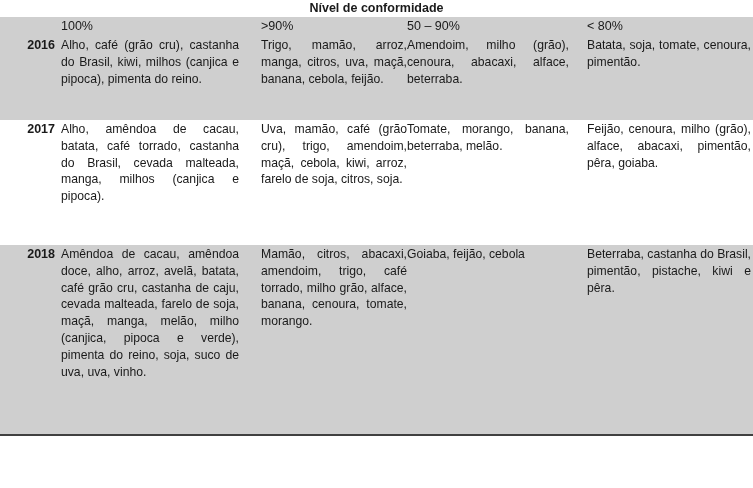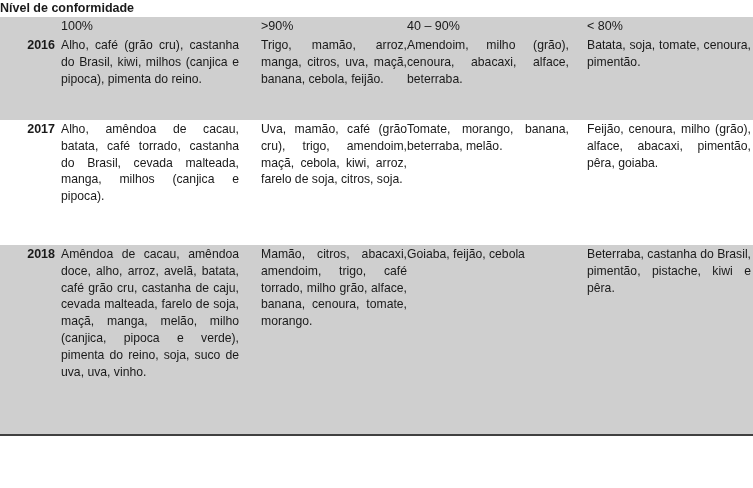--- a/index.html
+++ b/index.html
@@ -1,20 +1,20 @@
 <!DOCTYPE html>
 <html><head>
 <meta charset="utf-8">
 <style>
   html, body { margin: 0; padding: 0; background: #ffffff; }
   body { width: 753px; height: 488px; overflow: hidden; position: relative;
          font-family: "Liberation Sans", "DejaVu Sans", sans-serif; color: #1a1a1a; }
   .title-row { position: absolute; left: 0; top: 0; width: 753px; height: 35px;
                border-bottom: 1px solid #404040; box-sizing: border-box;
-               text-align: left; font-weight: bold; font-size: 12.5px; line-height: 16px; }
+               text-align: center; font-weight: bold; font-size: 12.5px; line-height: 16px; }
   table { position: absolute; left: 0; top: 17px; width: 753px; border-collapse: collapse;
           table-layout: fixed; font-size: 12.2px; }
   td, th { vertical-align: top; padding: 0; }
   .gray { background: #cfcfcf; }
   .white { background: #ffffff; }
   th { font-weight: normal; text-align: left; height: 19px; line-height: 19px; font-size: 12.5px; margin-top: 24px; }
   td.year { font-weight: bold; text-align: right; padding-right: 6px; padding-top: 1px; font-size: 12.5px; line-height: 16px; }
   td.cell { text-align: justify; line-height: 16.8px; padding-top: 1px; }
   td.c1 { padding-right: 22px; }
   td.c2 { padding-right: 0px; }
@@ -37,21 +37,21 @@
     <col style="width:200px">
     <col style="width:146px">
     <col style="width:180px">
     <col style="width:166px">
   </colgroup>
   <thead>
     <tr class="gray">
       <th></th>
       <th>100%</th>
       <th>&gt;90%</th>
-      <th>40 – 90%</th>
+      <th>50 – 90%</th>
       <th>&lt; 80%</th>
     </tr>
   </thead>
   <tbody>
     <tr class="gray r2016">
       <td class="year">2016</td>
       <td class="cell c1">Alho, café (grão cru), castanha do Brasil, kiwi, milhos (canjica e pipoca), pimenta do reino.</td>
       <td class="cell c2">Trigo, mamão, arroz, manga, citros, uva, maçã, banana, cebola, feijão.</td>
       <td class="cell c3">Amendoim, milho (grão), cenoura, abacaxi, alface, beterraba.</td>
       <td class="cell c4">Batata, soja, tomate, cenoura, pimentão.</td>

